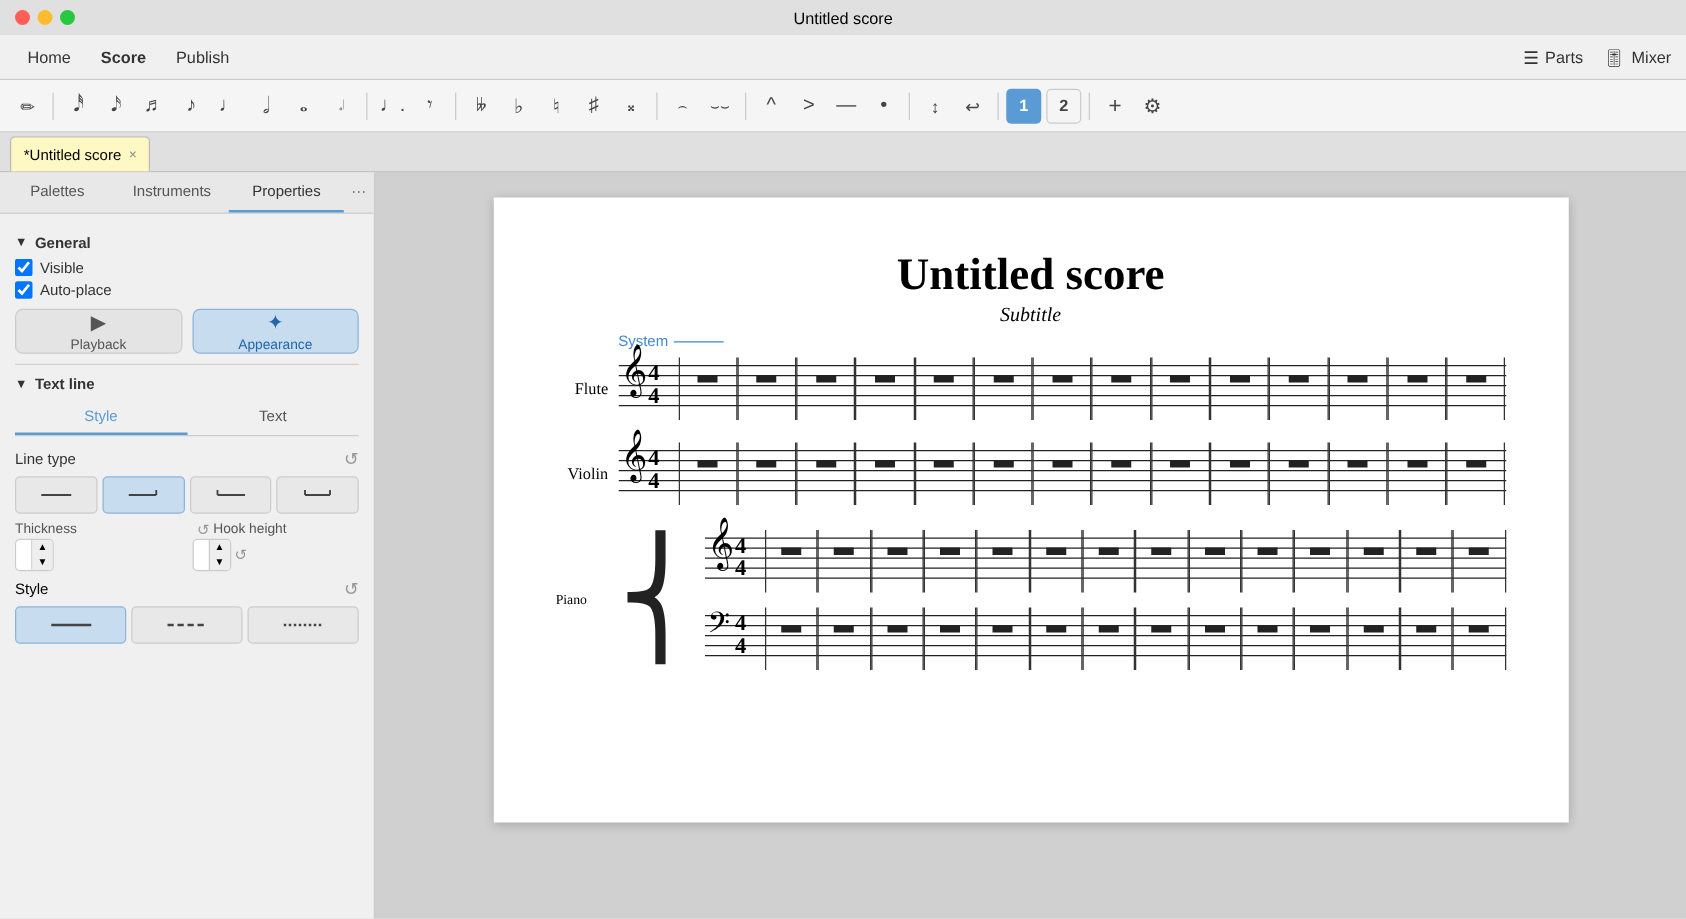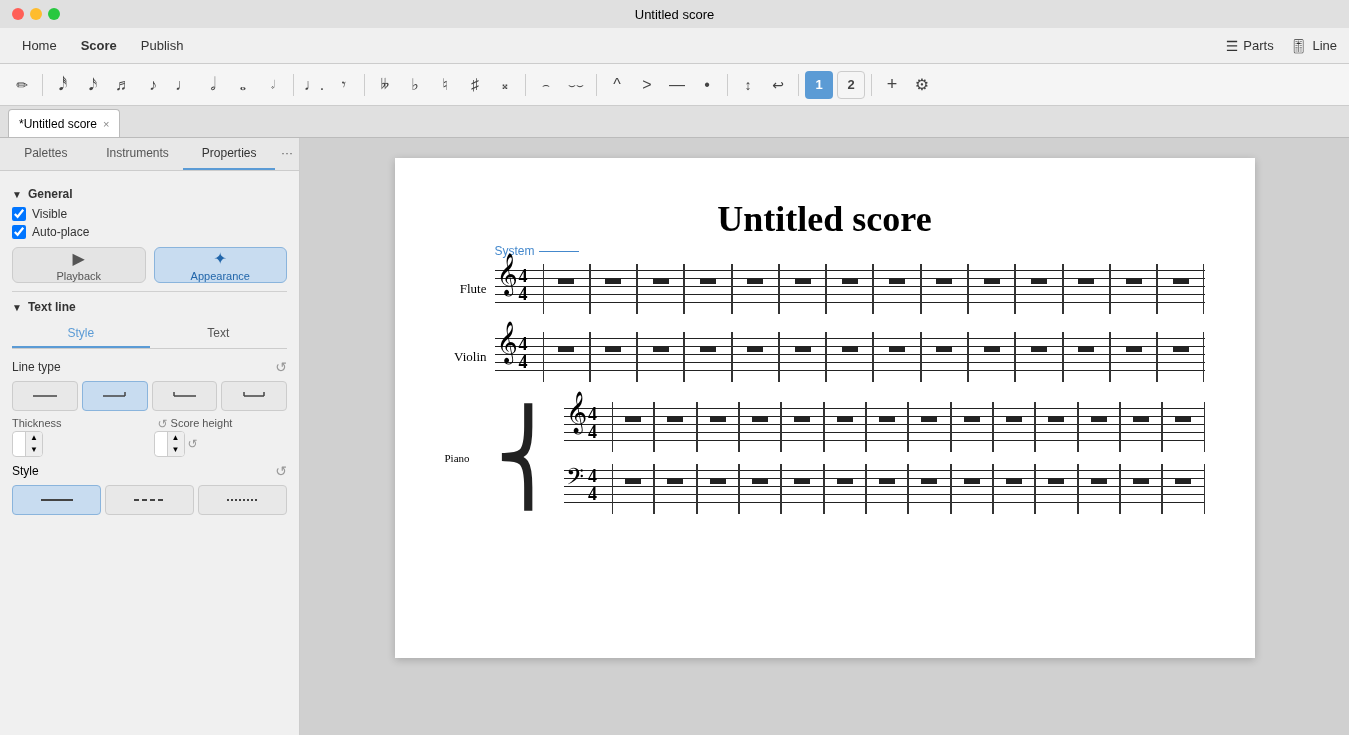--- a/index.html
+++ b/index.html
@@ -91,21 +91,21 @@
     .tab-bar {
       height: 32px;
       background: #e0e0e0;
       display: flex;
       align-items: flex-end;
       padding-left: 8px;
       border-bottom: 1px solid #bbb;
     }
     .tab {
       height: 28px;
-      background: #ffffff;
+      background: #fef9c3;
       border: 1px solid #bbb;
       border-bottom: none;
       border-radius: 4px 4px 0 0;
       display: flex;
       align-items: center;
       padding: 0 10px;
       font-size: 12px;
       gap: 6px;
       cursor: pointer;
     }
@@ -520,21 +520,21 @@
   <div class="menu-item">Home</div>
   <div class="menu-item active">Score</div>
   <div class="menu-item">Publish</div>
   <div class="menu-right">
     <div class="menu-right-item">
       <span style="font-size:14px;">☰</span>
       <span>Parts</span>
     </div>
     <div class="menu-right-item">
       <span style="font-size:14px;">🎚</span>
-      <span>Line</span>
+      <span>Mixer</span>
     </div>
   </div>
 </div>
 
 <div class="toolbar">
 
   <button class="toolbar-btn">✏</button>
   <div class="toolbar-separator"></div>
 
   <button class="toolbar-btn" style="font-size:16px;">𝅘𝅥𝅰</button>
@@ -681,21 +681,21 @@
                 <button class="spin-btn">▲</button>
                 <button class="spin-btn">▼</button>
               </div>
             </div>
           </div>
         </div>
 
         <div class="num-input-wrap">
           <div style="display:flex;align-items:center;gap:3px;">
             <span class="reset-icon" style="font-size:12px;">↺</span>
-            <div class="col-label">Score height</div>
+            <div class="col-label">Hook height</div>
           </div>
           <div style="display:flex;align-items:center;">
             <div class="num-input-group">
               <input class="num-input" type="text" value="1.5" style="">
               <div class="num-spinners">
                 <button class="spin-btn">▲</button>
                 <button class="spin-btn">▼</button>
               </div>
             </div>
             <span class="reset-icon" style="font-size:12px;margin-left:3px;">↺</span>
@@ -728,20 +728,21 @@
         </div>
       </div>
 
     </div>
   </div>
 
   <div class="score-area">
     <div class="score-page">
 
       <div class="score-title">Untitled score</div>
+      <div class="score-subtitle">Subtitle</div>
 
       <div style="position:relative;margin-bottom:4px;">
         <span class="system-label" style="left:50px;top:0;">
           <span>System</span>
           <span class="system-line"></span>
         </span>
       </div>
 
       <div class="instrument-row" style="margin-top:24px;">
         <div class="inst-label">Flute</div>

